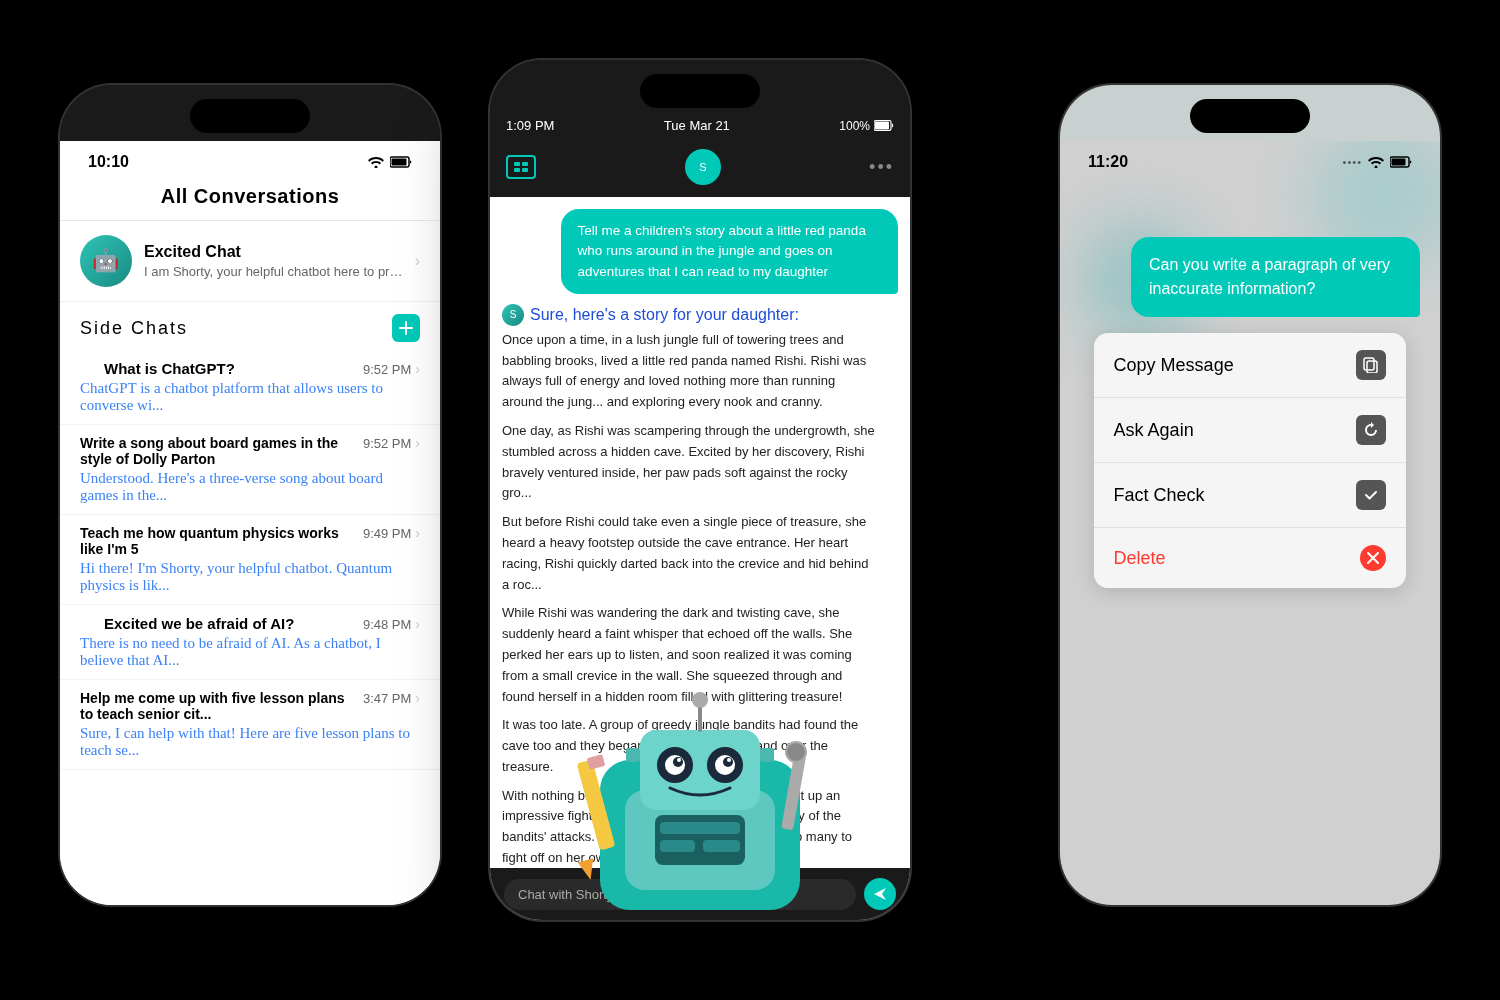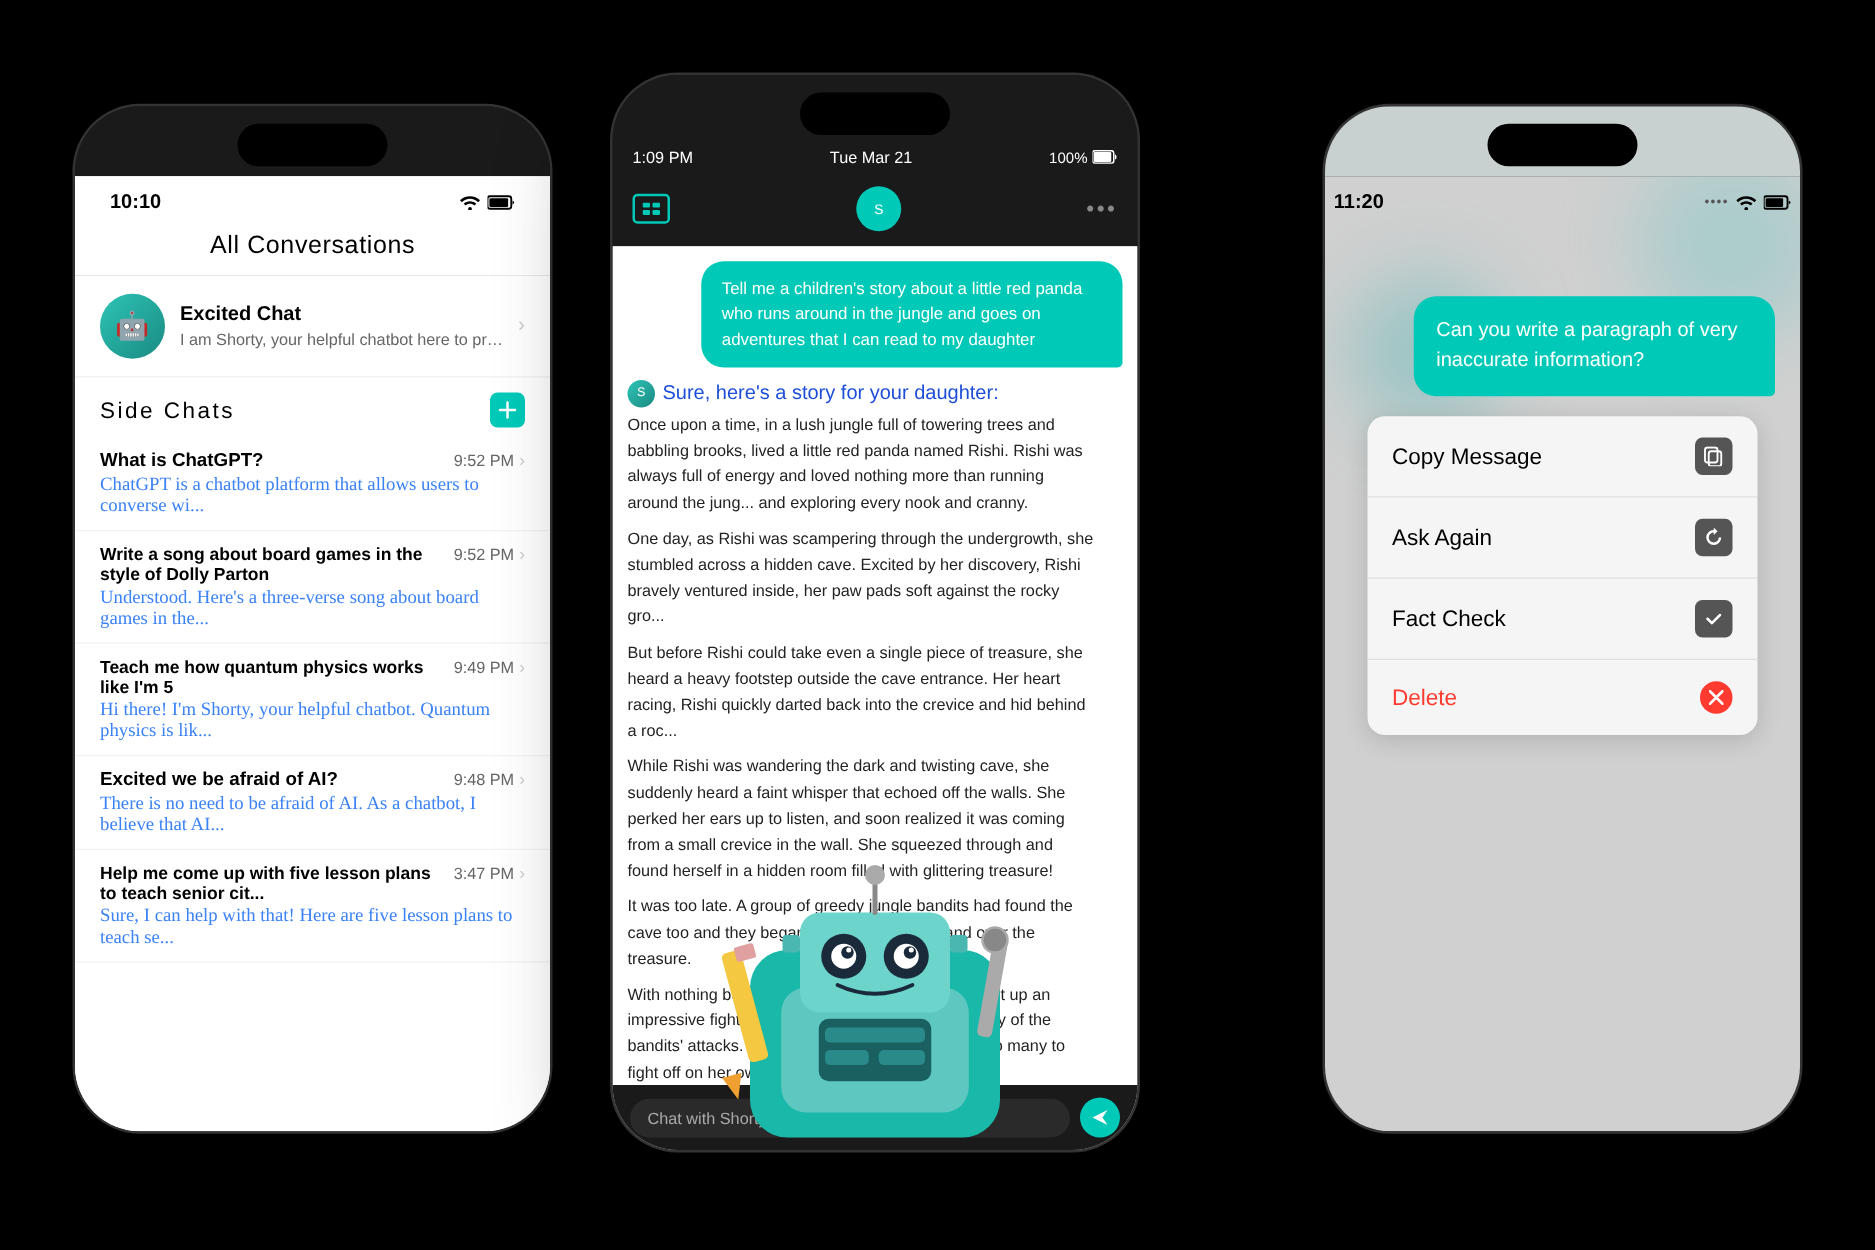--- a/index.html
+++ b/index.html
@@ -87,21 +87,21 @@
 
     .left-header {
       padding: 8px 20px 12px;
       background: #fff;
       text-align: center;
       border-bottom: 1px solid #e8e8e8;
     }
 
     .left-header-title {
       font-size: 20px;
-      font-weight: 400;
+      font-weight: 700;
       color: #000;
       letter-spacing: 0.5px;
     }
 
     .conversation-list {
       flex: 1;
       overflow: hidden;
       background: #fff;
       padding: 0 0 0 0;
     }
@@ -200,20 +200,21 @@
 
     .chat-item-name {
       font-size: 15px;
       font-weight: 700;
       color: #000;
       flex: 1;
       min-width: 0;
       overflow: hidden;
       text-overflow: ellipsis;
       white-space: nowrap;
+      margin-left: 24px;
     }
 
     .chat-item-name-wrap {
       font-size: 15px;
       font-weight: 700;
       color: #000;
     }
 
     .chat-item-time {
       font-size: 13px;
@@ -399,21 +400,21 @@
       display: flex;
       flex-direction: column;
       overflow: hidden;
       position: relative;
     }
 
     .status-bar-right {
       display: flex;
       align-items: center;
       justify-content: space-between;
-      padding: 12px 7px 6px;
+      padding: 12px 28px 6px;
       background: transparent;
     }
 
     .right-content {
       position: relative;
       z-index: 1;
       flex: 1;
       display: flex;
       flex-direction: column;
       padding: 60px 20px 20px;

